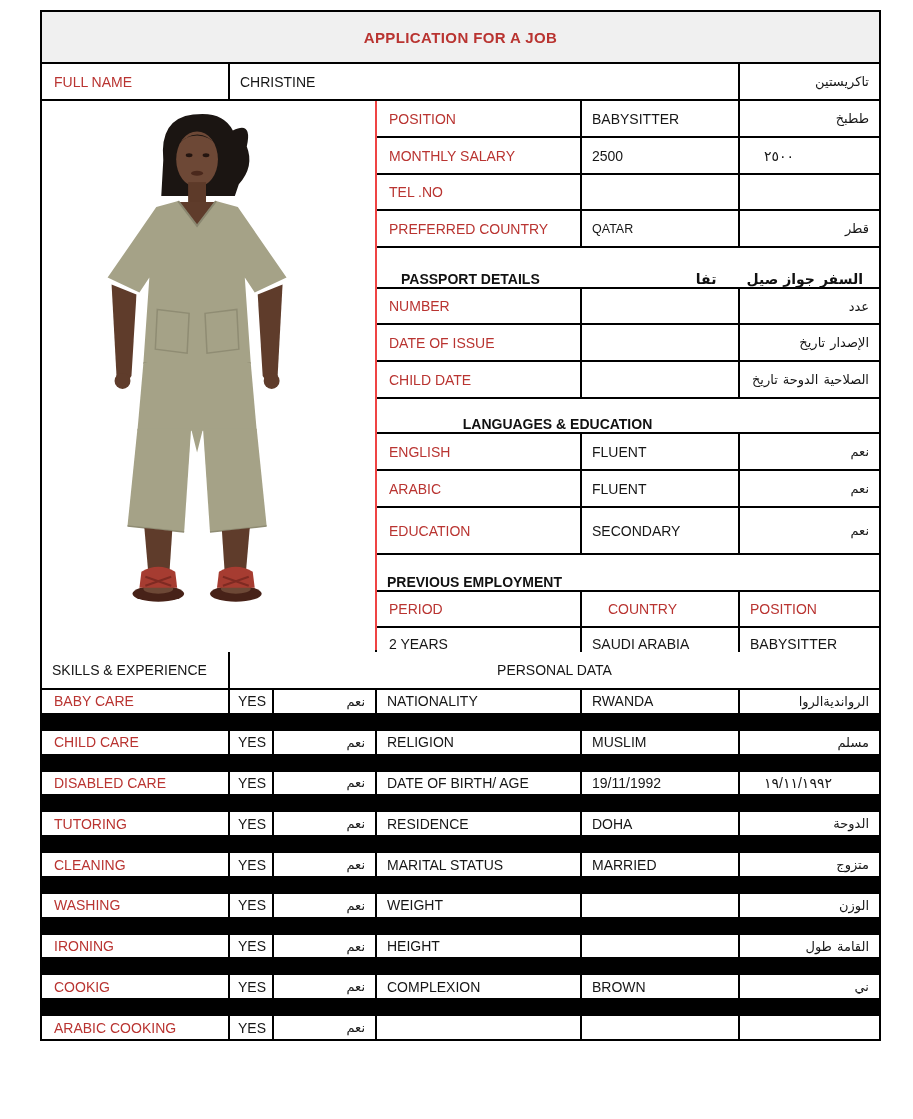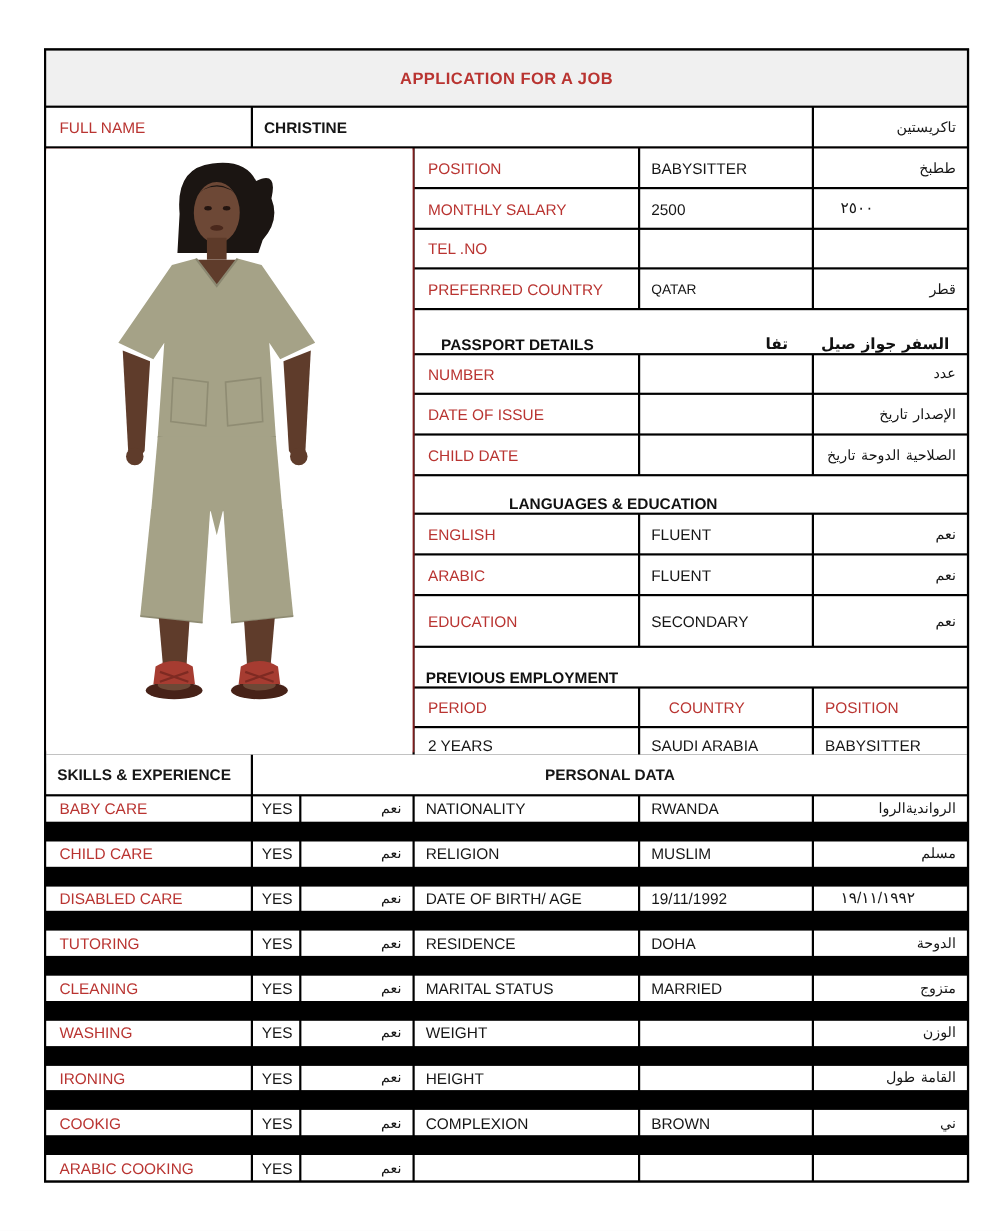--- a/index.html
+++ b/index.html
@@ -1,37 +1,37 @@
 <!DOCTYPE html>
 <html><head>
 <meta charset="utf-8">
 <style>
   * { box-sizing: border-box; margin: 0; padding: 0; }
   html,body { width: 913px; height: 1119px; background: #ffffff;
     font-family: "Liberation Sans", "DejaVu Sans", sans-serif; }
   body { position: relative; }
 
   .sheet { position: absolute; left: 40px; top: 10px; width: 841px; height: 1031px;
-    border: 2px solid #000; background: #000; display: flex; flex-direction: column; gap: 2px; margin-top: 34px; }
+    border: 2px solid #000; background: #000; display: flex; flex-direction: column; gap: 2px; }
 
   .cell { background: #fff; display: flex; align-items: center; font-size: 14px; color: #161616; overflow: hidden; white-space: nowrap; }
   .lab { color: #b93431; padding-left: 12px; }
   .val { padding-left: 10px; }
-  .bold { font-weight: 700; }
+  .bold { font-weight: 400; }
   .ar { justify-content: flex-end; padding-right: 10px; font-size: 13px; }
   .ar-left { justify-content: flex-start; padding-left: 24px; direction: ltr; letter-spacing: 2px; }
   .ar-w { display: inline-block; margin-left: 5px; }
   .ar-w:first-child { margin-left: 0; }
 
   .row-title { height: 50px; background: #f0f0f0; display: flex; align-items: center; justify-content: center;
     color: #b93431; font-weight: 700; font-size: 15px; letter-spacing: .4px; }
 
   .row-fullname { height: 35px; display: grid; grid-template-columns: 186px 508px 1fr; gap: 2px; background: #000; }
 
-  .main { height: 549px; display: grid; grid-template-columns: 333px 1fr; gap: 2px; background: #7f1d1d; }
+  .main { height: 549px; display: grid; grid-template-columns: 333px 1fr; gap: 2px; background: #ef4444; }
   .photo-cell { background: #fff; display: flex; justify-content: center; align-items: flex-start; }
   .right-col { display: flex; flex-direction: column; gap: 2px; background: #000; }
   .irow { display: grid; grid-template-columns: 203px 156px 1fr; gap: 2px; background: #000; }
   .hrow { background: #fff; display: flex; align-items: flex-end; font-weight: 700; font-size: 14px; color: #111; }
 
   .passport-ar { margin-left: auto; padding-right: 16px; font-weight: 700; font-size: 14px; display: flex; align-items: center; }
   .passport-gap { display: inline-block; width: 30px; }
 
   .skills-hdr { height: 36px; display: grid; grid-template-columns: 186px 1fr; gap: 2px; background: #000; }
   .bottom { flex: 1; display: flex; flex-direction: column; gap: 18px; background: #000; }

